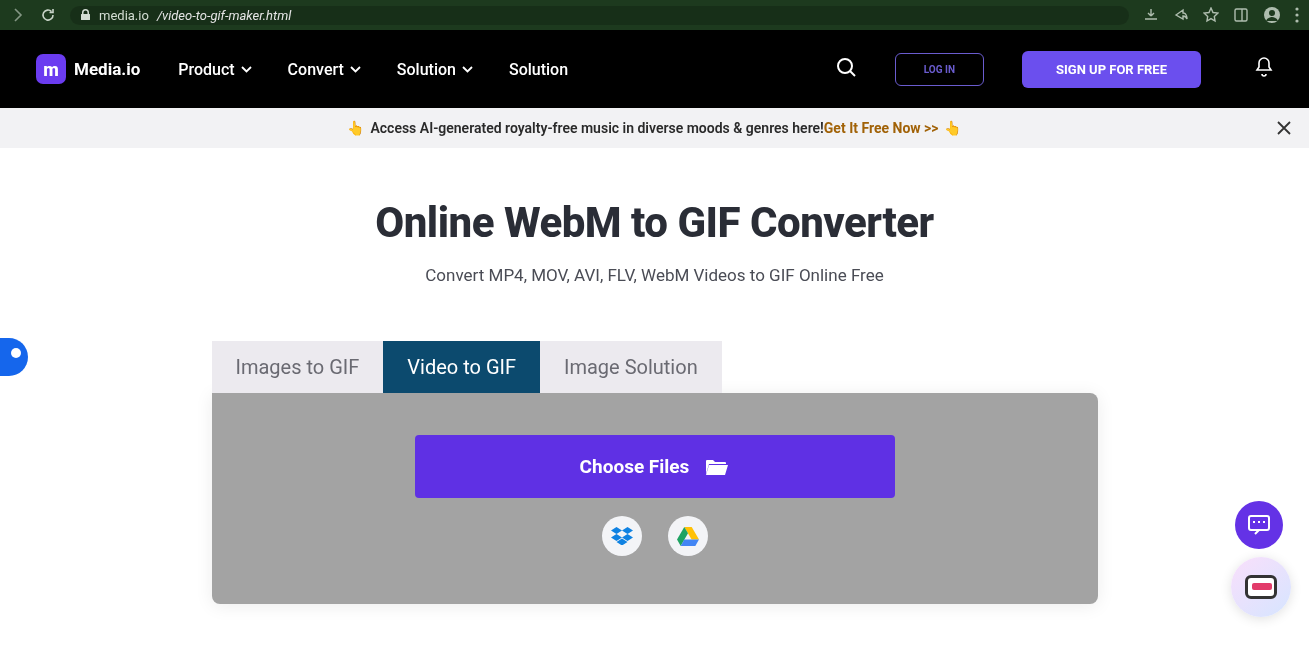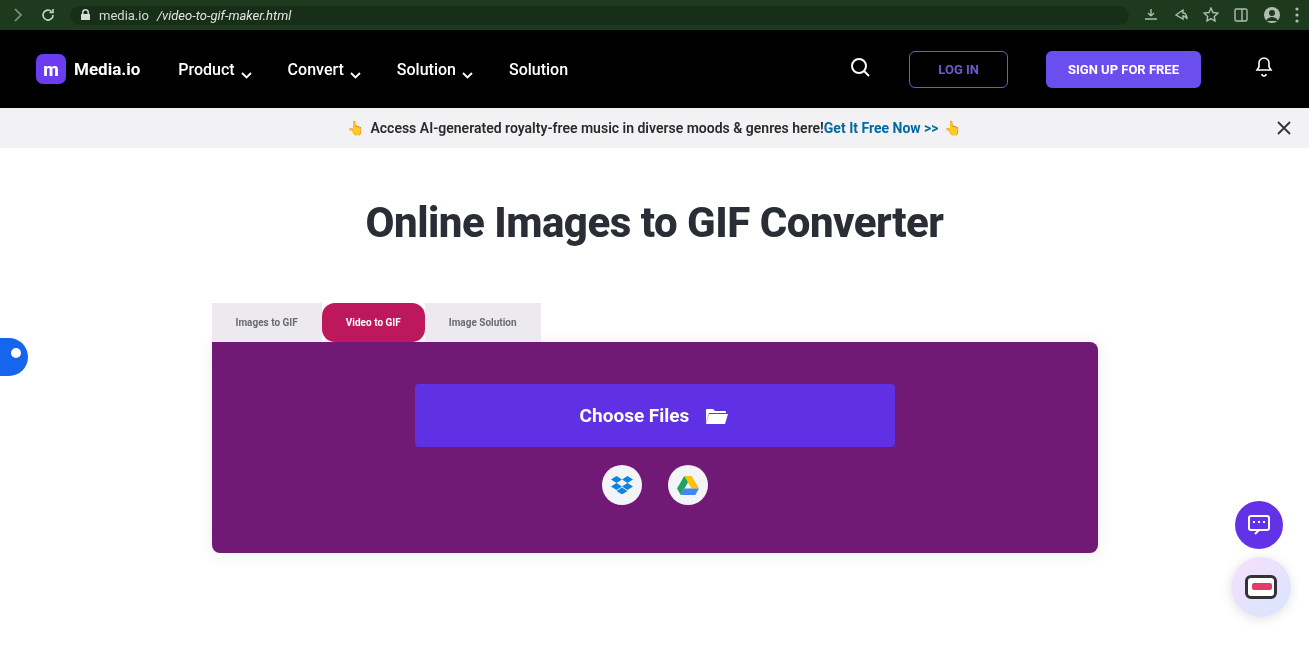--- a/index.html
+++ b/index.html
@@ -11,40 +11,40 @@
 .url-area { flex: 1; display: flex; align-items: center; gap: 8px; padding: 2px 10px; border-radius: 14px; background: rgba(0,0,0,0.18); font-size: 13px; color: #d3ddd3; }
 .url-path { color: #e5e5e5; font-style: italic; }
 .br-icons { display: flex; gap: 14px; align-items: center; }
 .br-icons svg, .br-icons .sq { opacity: 0.85; }
 
 .site-header { background: #000; height: 78px; display: flex; align-items: center; padding: 0 36px; gap: 38px; }
 .logo { display: flex; align-items: center; gap: 8px; }
 .logo-badge { width: 30px; height: 30px; background: #6b3cf0; border-radius: 7px; display: flex; align-items: center; justify-content: center; color: #fff; font-weight: 800; font-size: 18px; }
 .logo-text { color: #fff; font-weight: 700; font-size: 17px; }
 .nav { display: flex; gap: 36px; align-items: center; }
-.nav-item { color: #fff; font-size: 16px; font-weight: 500; display: flex; align-items: flex-end; gap: 6px; cursor: pointer; }
+.nav-item { color: #fff; font-size: 16px; font-weight: 500; display: flex; align-items: center; gap: 6px; cursor: pointer; }
 .nav-spacer { flex: 1; }
 .search-btn { color: #fff; cursor: pointer; }
-.login-btn { border: 1px solid #6a5ccf; color: #6a5ccf; background: transparent; padding: 10px 28px; border-radius: 6px; font-weight: 700; font-size: 13px; cursor: pointer; }
-.signup-btn { background: #6b4fee; color: #fff; padding: 11px 22px; border-radius: 6px; font-weight: 700; font-size: 13px; border: none; cursor: pointer; }
+.login-btn { border: 1px solid #6a5ccf; color: #6a5ccf; background: transparent; padding: 10px 28px; border-radius: 6px; font-weight: 700; font-size: 10px; cursor: pointer; }
+.signup-btn { background: #6b4fee; color: #fff; padding: 11px 34px; border-radius: 6px; font-weight: 700; font-size: 13px; border: none; cursor: pointer; }
 .bell { color: #fff; margin-left: 16px; cursor: pointer; }
 
 .promo-bar { background: #f2f2f4; height: 40px; display: flex; align-items: center; justify-content: center; position: relative; font-size: 14px; font-weight: 600; color: #2a2a2a; }
-.promo-bar a { color: #0369a1; text-decoration: none; font-weight: 700; }
+.promo-bar a { color: #a16207; text-decoration: none; font-weight: 700; }
 .promo-close { position: absolute; right: 18px; cursor: pointer; color: #333; font-size: 18px; }
 
 .content { text-align: center; padding-top: 50px; }
 .title { font-size: 42px; font-weight: 800; color: #2a2d36; letter-spacing: -0.5px; }
 .subtitle { font-size: 17px; color: #4a4c55; margin-top: 18px; }
 
 .tabs { display: flex; margin: 56px auto 0; width: 886px; }
-.tab { padding: 14px 24px; background: #eceaef; color: #6a6a72; font-weight: 700; font-size: 10px; cursor: pointer; }
-.tab.active { background: #be185d; color: #fff; border-radius: 13px; }
-
-.panel { width: 886px; margin: 0 auto; background: #701a75; border-radius: 0 8px 8px 8px; box-shadow: 0 2px 18px rgba(0,0,0,0.08); padding: 42px 0 48px; text-decoration: underline; }
+.tab { padding: 14px 24px; background: #eceaef; color: #6a6a72; font-weight: 400; font-size: 20px; cursor: pointer; }
+.tab.active { background: #0c4a6e; color: #fff; }
+
+.panel { width: 886px; margin: 0 auto; background: #a3a3a3; border-radius: 0 8px 8px 8px; box-shadow: 0 2px 18px rgba(0,0,0,0.08); padding: 42px 0 48px; text-decoration: underline; }
 .choose-btn { background: #5f30e4; color: #fff; border: none; padding: 20px 40px; border-radius: 4px; font-size: 19px; font-weight: 700; cursor: pointer; width: 480px; display: inline-flex; align-items: center; justify-content: center; gap: 16px; }
 .cloud-row { display: flex; justify-content: center; gap: 26px; margin-top: 18px; }
 .cloud-btn { width: 40px; height: 40px; border-radius: 50%; background: #f3f4f7; display: flex; align-items: center; justify-content: center; cursor: pointer; }
 
 .side-bubble { position: absolute; left: 0; top: 338px; width: 28px; height: 38px; background: #1566ec; border-radius: 0 20px 20px 0; display: flex; align-items: center; justify-content: center; }
 .side-bubble::after { content: ""; width: 10px; height: 10px; background: #fff; border-radius: 50%; position: relative; top: -4px; left: 2px; }
 
 .fab-chat { position: absolute; right: 26px; bottom: 96px; width: 48px; height: 48px; border-radius: 50%; background: #6432e6; display: flex; align-items: center; justify-content: center; cursor: pointer; }
 .fab-assist { position: absolute; right: 18px; bottom: 28px; width: 60px; height: 60px; border-radius: 50%; background: linear-gradient(140deg, #f9dffb, #d6e5ff); display: flex; align-items: center; justify-content: center; box-shadow: 0 2px 12px rgba(0,0,0,0.12); cursor: pointer; }
 .fab-assist-inner { width: 32px; height: 24px; background: #fff; border: 3px solid #333; border-radius: 6px; position: relative; }
@@ -146,21 +146,22 @@
   <a href="#">Get It Free Now &gt;&gt;</a>
   <span style="margin-left:6px">👆</span>
   <span class="promo-close">
     <svg width="14" height="14" viewBox="0 0 14 14" stroke="currentColor" stroke-width="1.8" fill="none">
         <path d="M1 1l12 12M13 1L1 13"></path>
       </svg>
   </span>
 </div>
 
 <div class="content">
-  <h1 class="title">Online Images to GIF Converter</h1>
+  <h1 class="title">Online WebM to GIF Converter</h1>
+  <p class="subtitle">Convert MP4, MOV, AVI, FLV, WebM Videos to GIF Online Free</p>
 
   <div class="tabs">
     <div class="tab">Images to GIF</div>
     <div class="tab active">Video to GIF</div>
     <div class="tab">Image Solution</div>
   </div>
 
   <div class="panel">
     <button class="choose-btn">
       <span>Choose Files</span>

